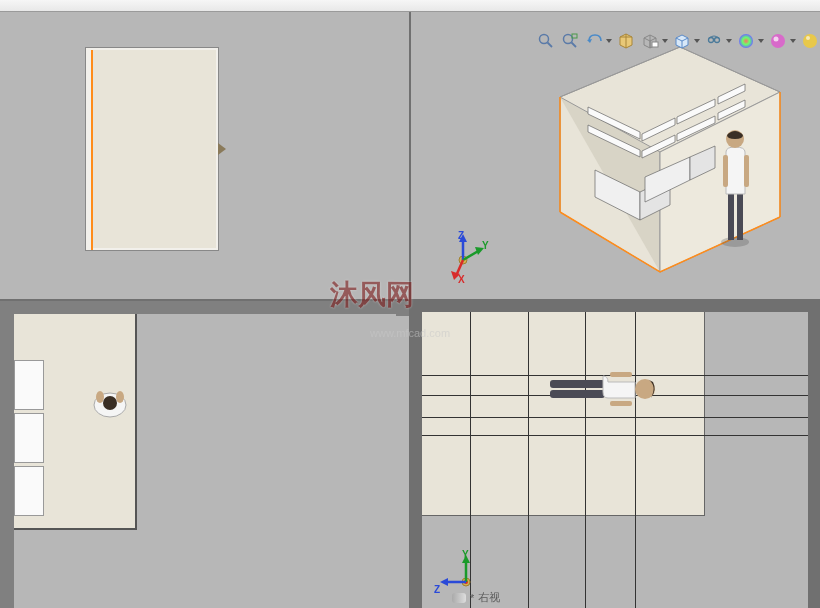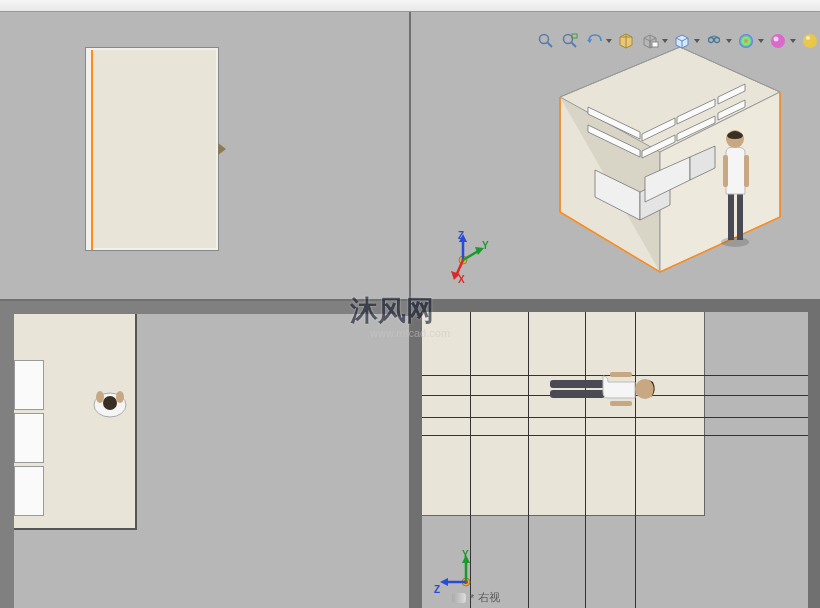--- a/index.html
+++ b/index.html
@@ -103,25 +103,24 @@
 }
 
 .triad {
   position:absolute; width:50px; height:50px;
   z-index:40;
 }
 .triad-tr { left: 438px; top: 220px; }
 .triad-br { left: 438px; top: 540px; }
 .axis-arrow { position:absolute; font-size:10px; font-weight:bold; }
 .watermark {
-  position:absolute; top:280px; left:330px;
-  color:#0f172a; font-size:28px; font-weight:bold;
+  position:absolute; top:264px; left:330px;
+  color:#7f1d1d; font-size:28px; font-weight:bold;
   z-index:5; opacity:0.6;
   text-shadow: 0 0 2px #eee;
-  margin-left: 20px;
 }
 .watermark-sub {
   position:absolute; top:315px; left:370px;
   color:#c8c8c8; font-size:11px; z-index:5; opacity:0.55;
 }
 .view-label-bar {
   position:absolute; left:42px; bottom:3px;
   display:flex; align-items:center; gap:4px;
   font-size:11px; color:#5a5a5a;
 }

